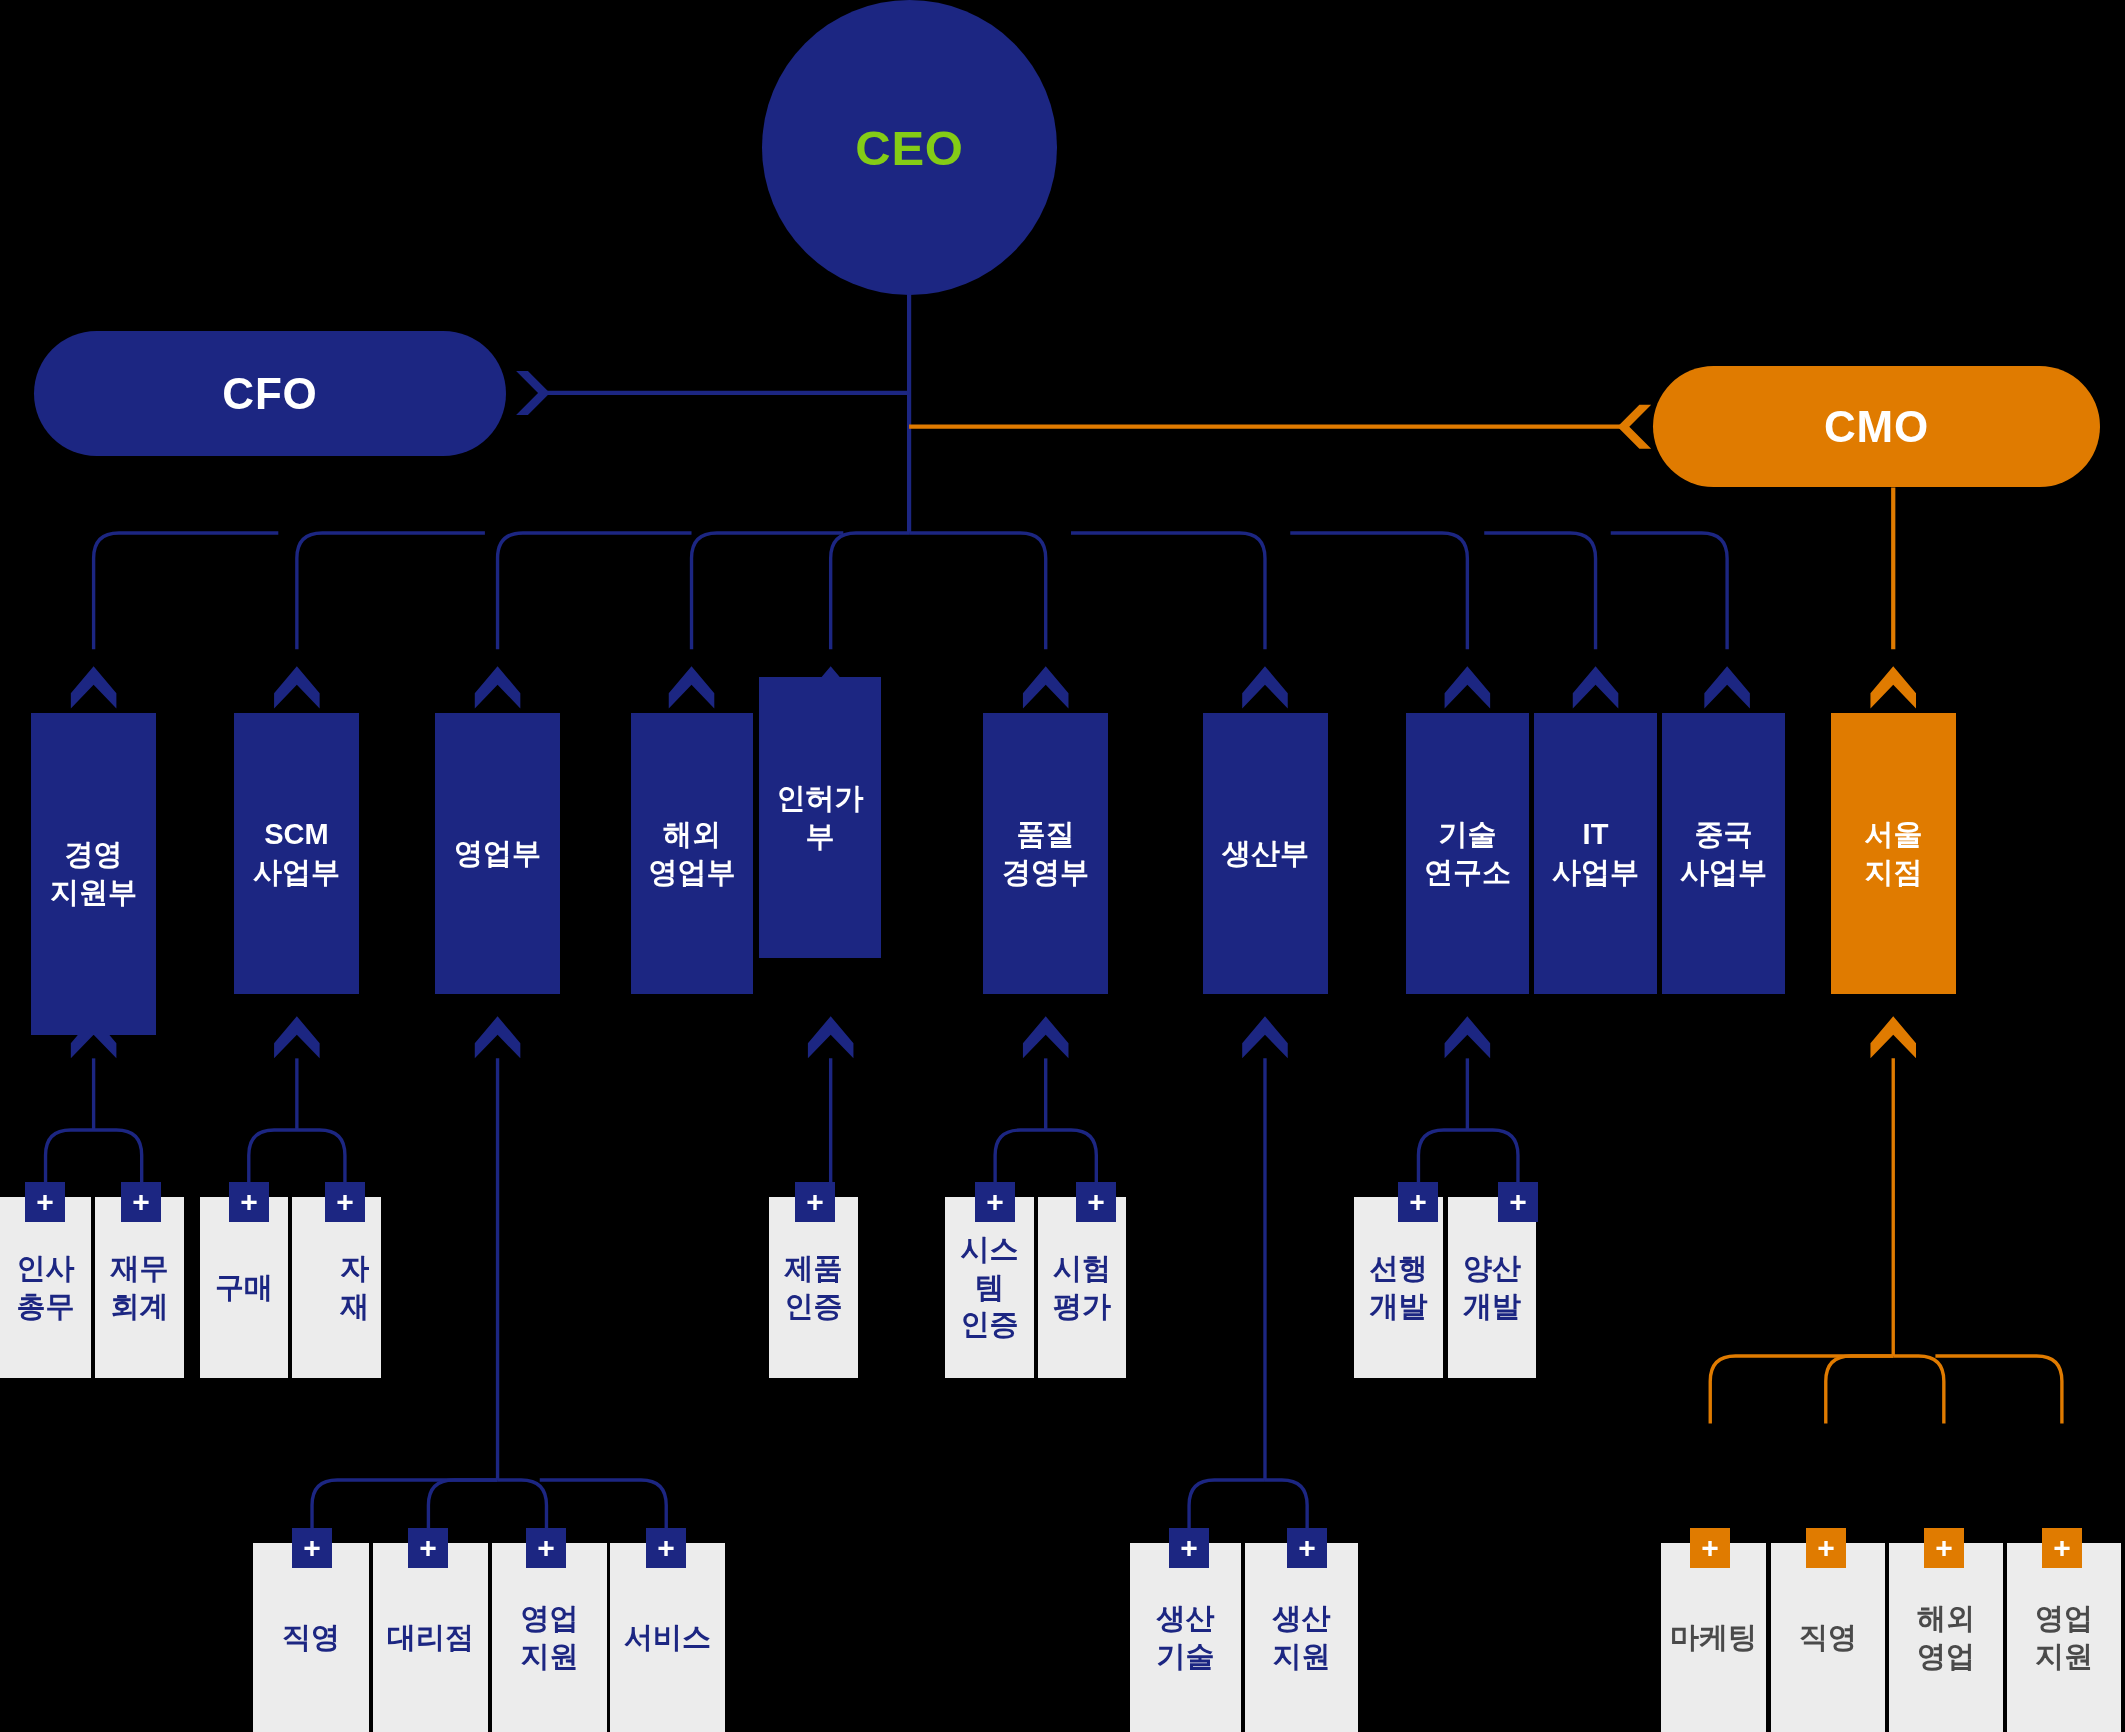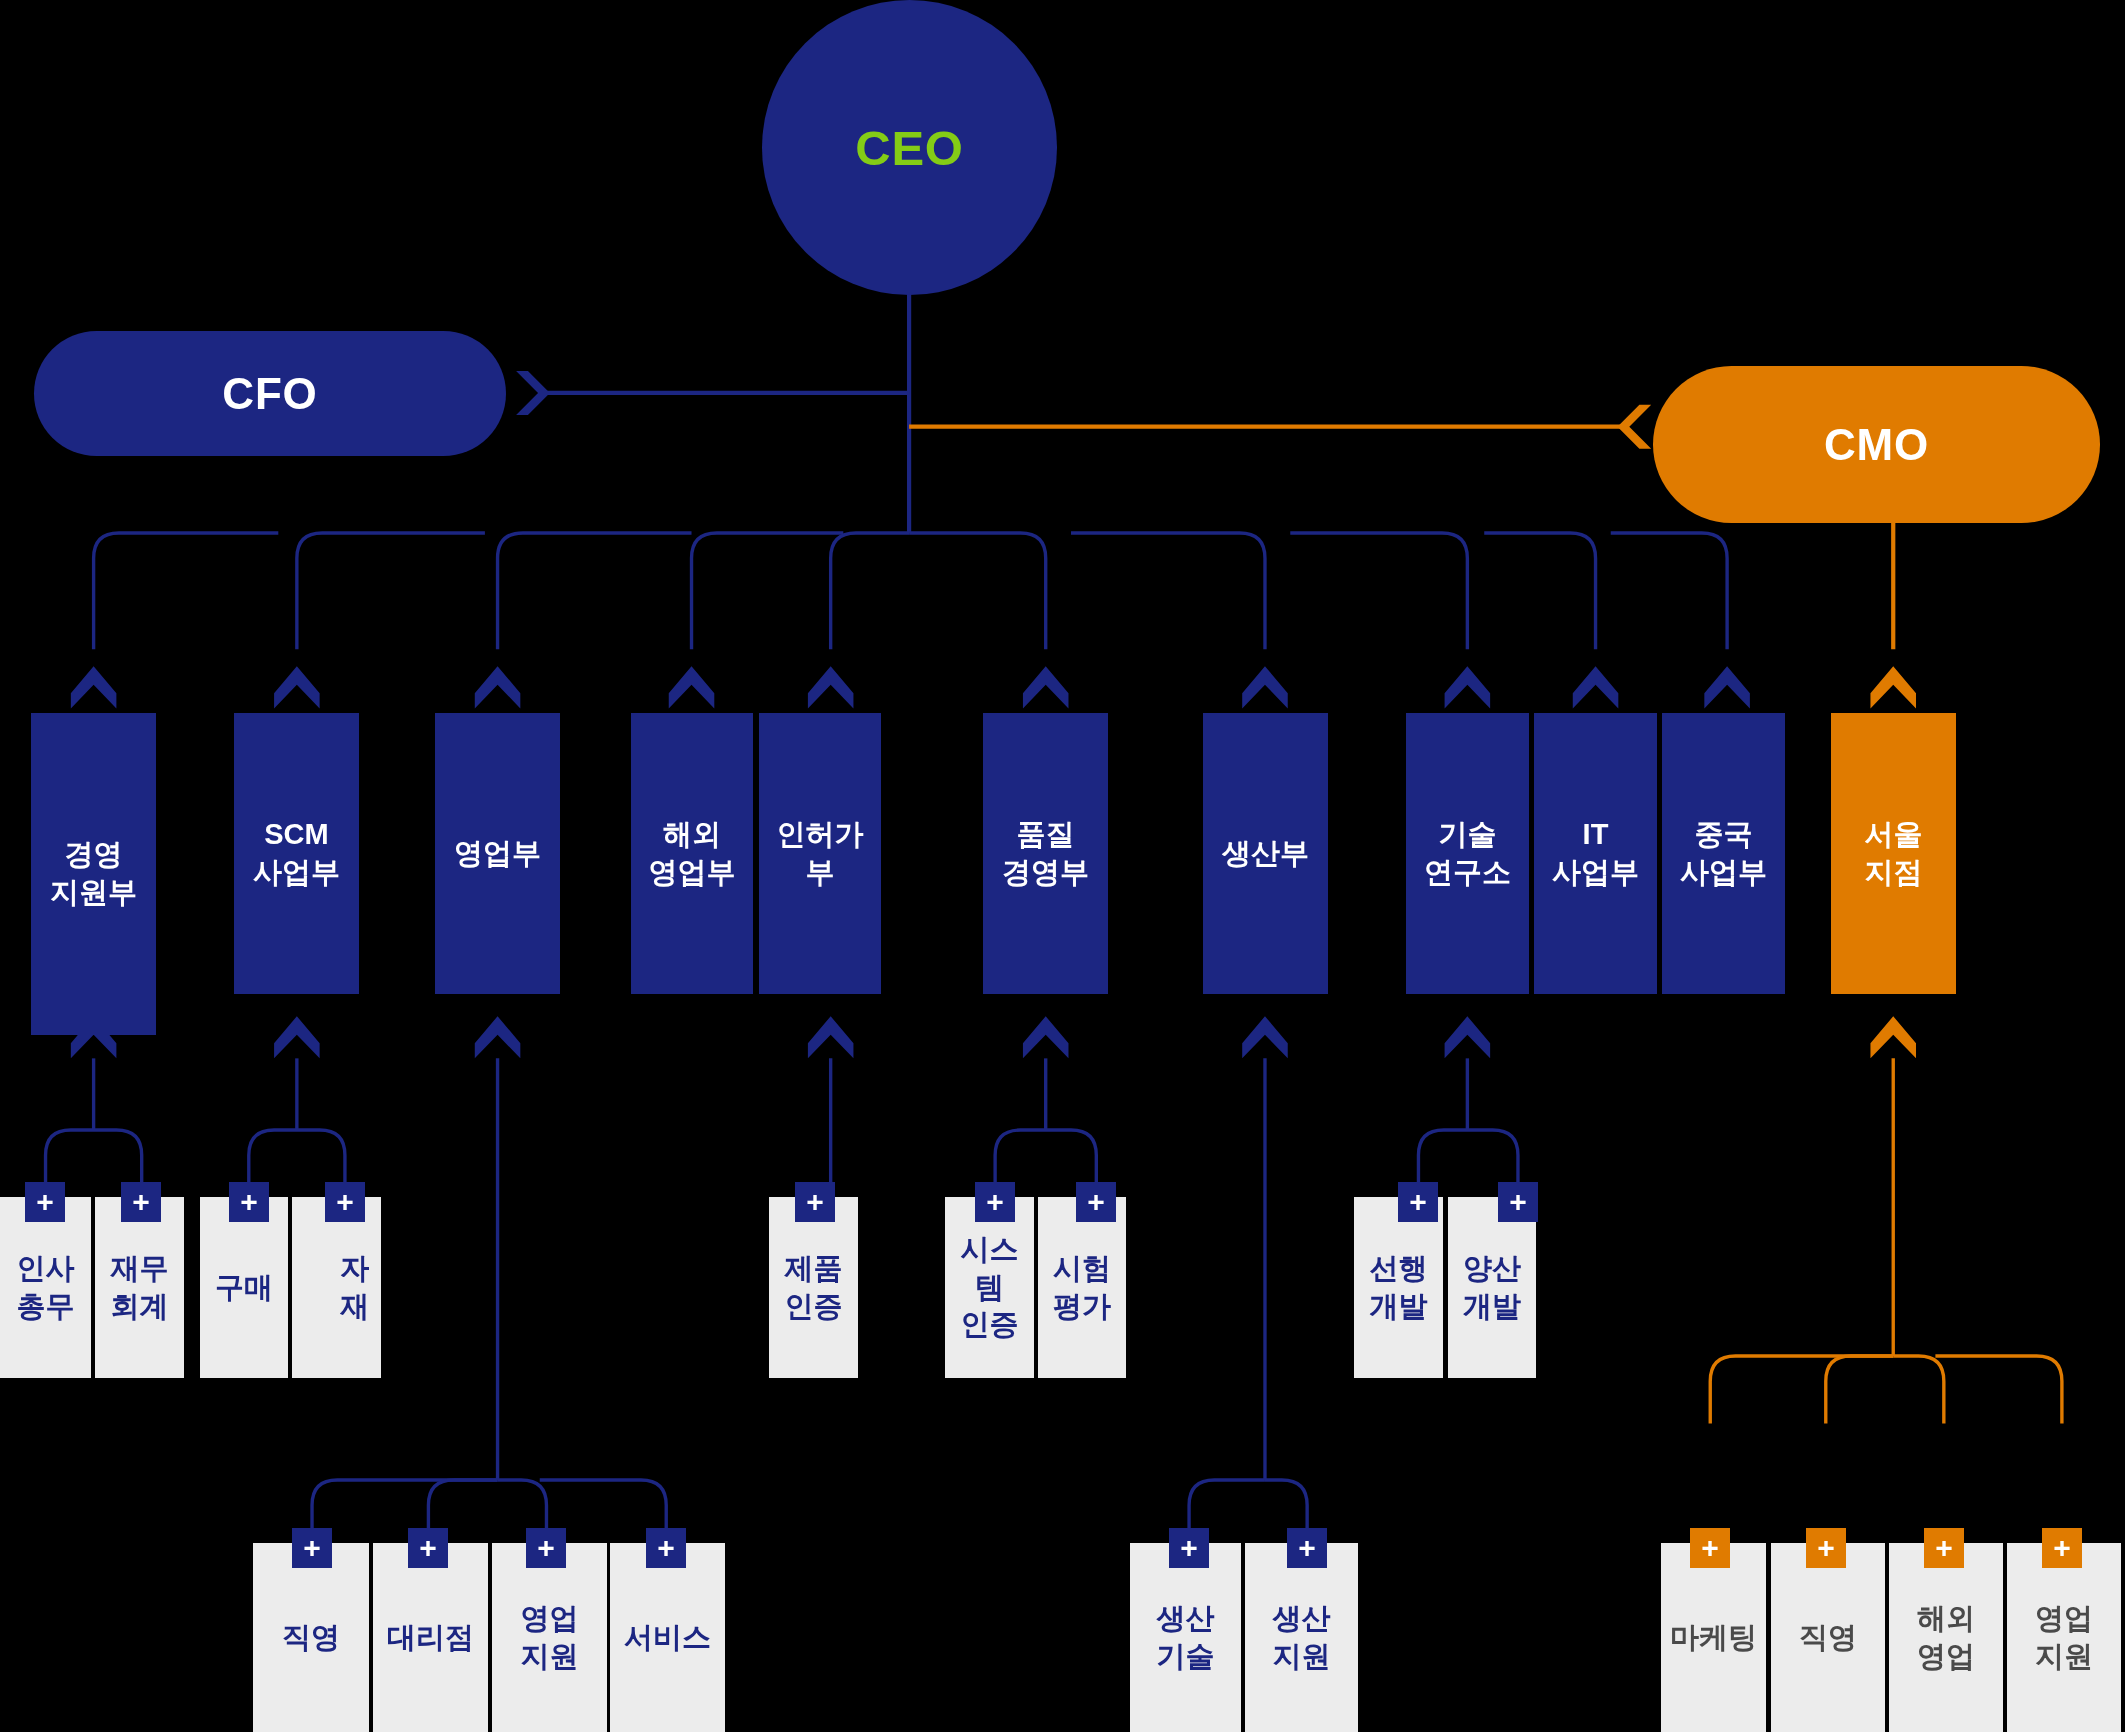--- a/index.html
+++ b/index.html
@@ -156,37 +156,37 @@
   </svg>
 
   <div class="node ceo" style="left:762px;top:0px;width:295px;height:295px;">
     <span>CEO</span>
   </div>
 
   <div class="node pill navy" style="left:34px;top:331px;width:472px;height:125px;">
     <span>CFO</span>
   </div>
 
-  <div class="node pill orange" style="left:1653px;top:366px;width:447px;height:157px;">
+  <div class="node pill orange" style="left:1653px;top:366px;width:447px;height:121px;">
     <span>CMO</span>
   </div>
 
   <div class="node dept" style="left:31px;top:713px;width:125px;height:322px;align-items:center;">
     <span class="txt"><span>경영</span><br><span>지원부</span></span>
   </div>
   <div class="node dept" style="left:234px;top:713px;width:125px;height:281px;">
     <span class="txt"><span>SCM</span><br><span>사업부</span></span>
   </div>
   <div class="node dept" style="left:435px;top:713px;width:125px;height:281px;">
     <span class="txt"><span>영업부</span></span>
   </div>
   <div class="node dept" style="left:631px;top:713px;width:122px;height:281px;">
     <span class="txt"><span>해외</span><br><span>영업부</span></span>
   </div>
-  <div class="node dept" style="left:759px;top:713px;width:122px;height:281px;justify-content:flex-end;">
+  <div class="node dept" style="left:759px;top:677px;width:122px;height:281px;justify-content:flex-end;">
     <span class="txt"><span>인허가</span><br><span>부</span></span>
   </div>
   <div class="node dept" style="left:983px;top:713px;width:125px;height:281px;">
     <span class="txt"><span>품질</span><br><span>경영부</span></span>
   </div>
   <div class="node dept" style="left:1203px;top:713px;width:125px;height:281px;">
     <span class="txt"><span>생산부</span></span>
   </div>
   <div class="node dept" style="left:1406px;top:713px;width:123px;height:281px;">
     <span class="txt"><span>기술</span><br><span>연구소</span></span>

